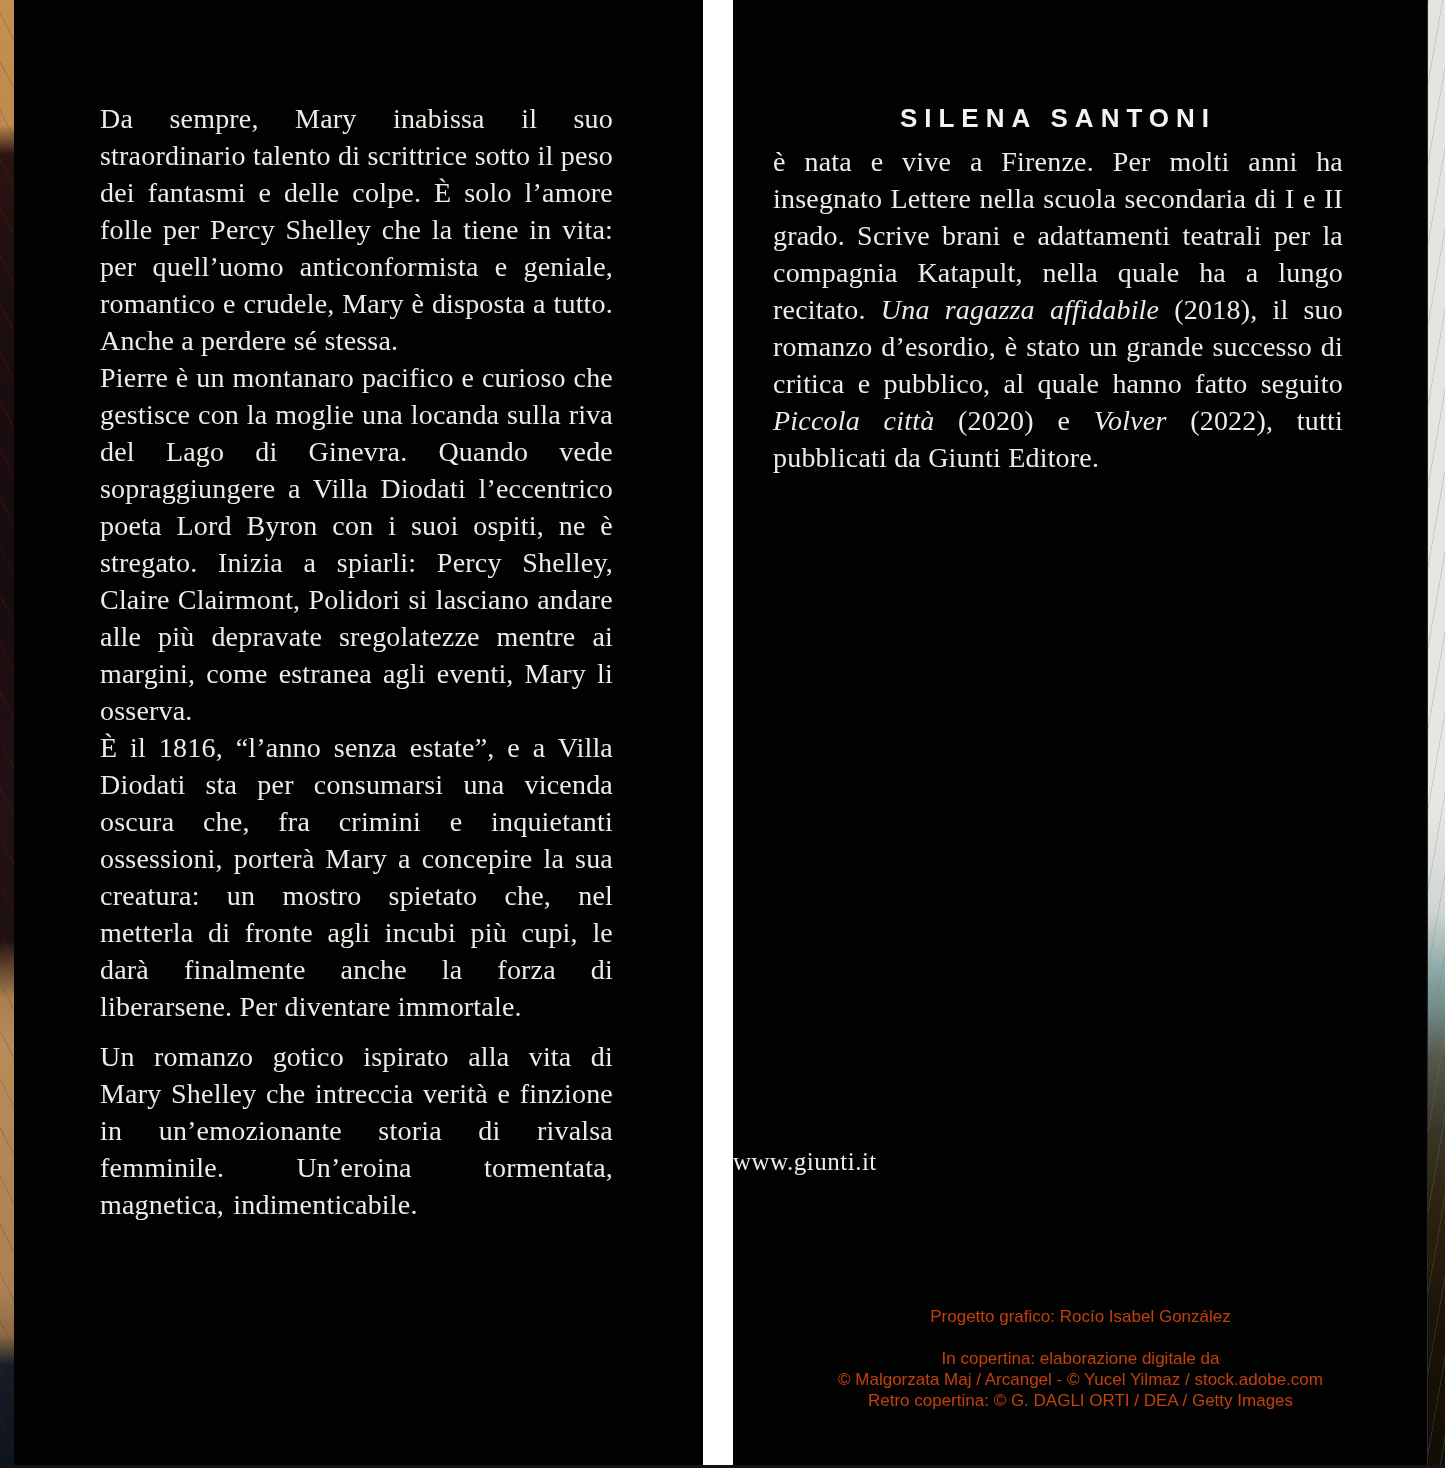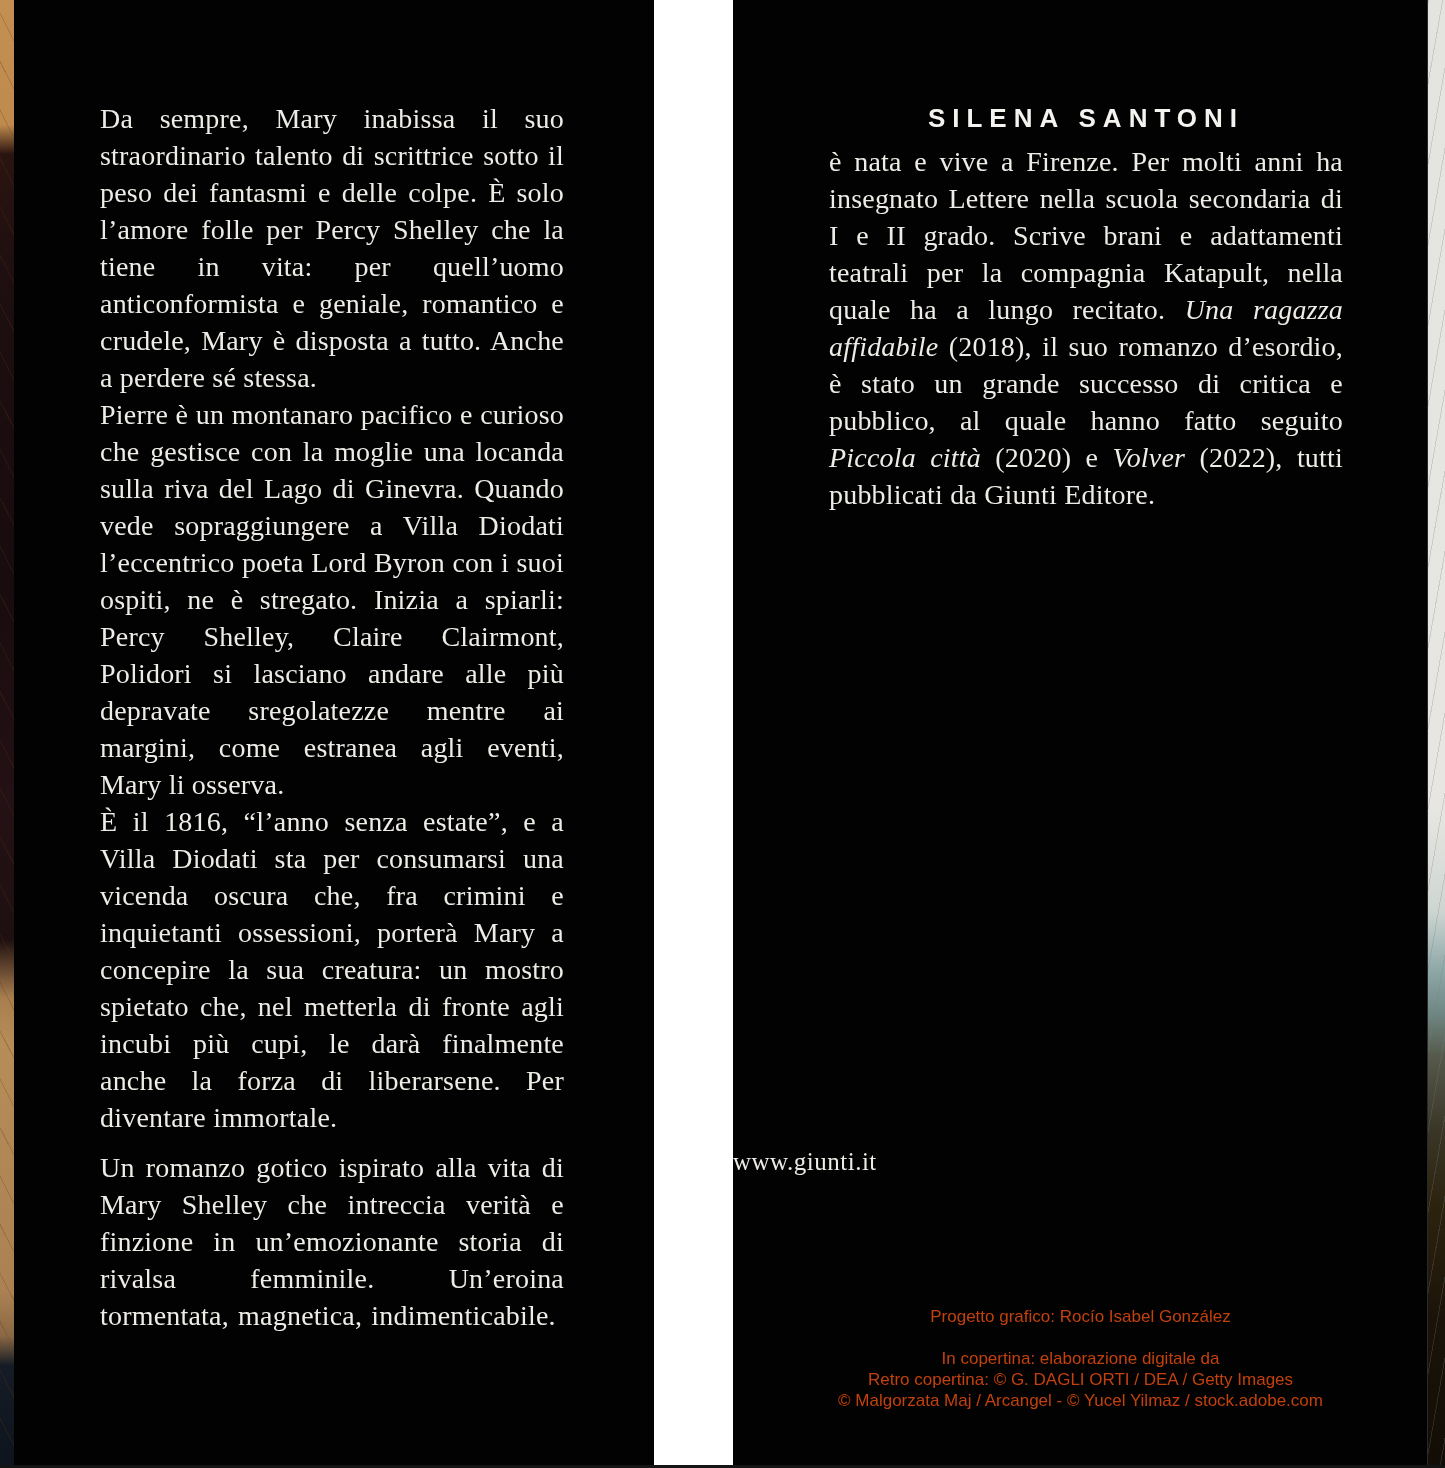--- a/index.html
+++ b/index.html
@@ -34,22 +34,22 @@
   .gutter {
     position: absolute; left: 703px; top: 0; width: 30px; height: 100%;
     background: #ffffff;
   }
   .panel {
     position: absolute; top: 0; height: 100%;
     background: #020202;
     color: #eeece6;
     box-sizing: border-box;
   }
-  .panel-left  { left: 14px;  width: 640px; padding: 100px 90px 0 86px; }
-  .panel-right { left: 733px; width: 695px; padding: 103px 85px 0 96px; }
+  .panel-left  { left: 14px;  width: 689px; padding: 100px 90px 0 86px; }
+  .panel-right { left: 733px; width: 695px; padding: 103px 85px 0 40px; }
   .body-text {
     margin: 0;
     font-size: 28px;
     line-height: 37px;
     text-align: justify;
     letter-spacing: 0.2px;
     hyphens: auto;
   }
   .highlight {
     font-weight: normal;
@@ -109,22 +109,22 @@
   <section class="panel panel-right">
     <h1 class="author-name">SILENA SANTONI</h1>
 
     <p class="body-text bio"><span>è nata e vive a Firenze. Per molti anni ha insegnato Lettere nella scuola secondaria di I e II grado. Scrive brani e adattamenti teatrali per la compagnia Katapult, nella quale ha a lungo recitato. </span><i>Una ragazza affidabile</i><span> (2018), il suo romanzo d’esordio, è stato un grande successo di critica e pubblico, al quale hanno fatto seguito </span><i>Piccola città</i><span> (2020) e </span><i>Volver</i><span> (2022), tutti pubblicati da Giunti Editore.</span></p>
 
     <div class="centered-line website">www.giunti.it</div>
 
     <div class="credits">
       <p class="credit-line credit-gap">Progetto grafico: Rocío Isabel González</p>
       <p class="credit-line">In copertina: elaborazione digitale da</p>
+      <p class="credit-line">© Malgorzata Maj / Arcangel - © Yucel Yilmaz / stock.adobe.com</p>
       <p class="credit-line">Retro copertina: © G. DAGLI ORTI / DEA / Getty Images</p>
-      <p class="credit-line">© Malgorzata Maj / Arcangel - © Yucel Yilmaz / stock.adobe.com</p>
     </div>
   </section>
 
   <div class="strip-right"></div>
 
   <div class="bottom-edge"></div>
 
 </div>
 
 </body></html>

